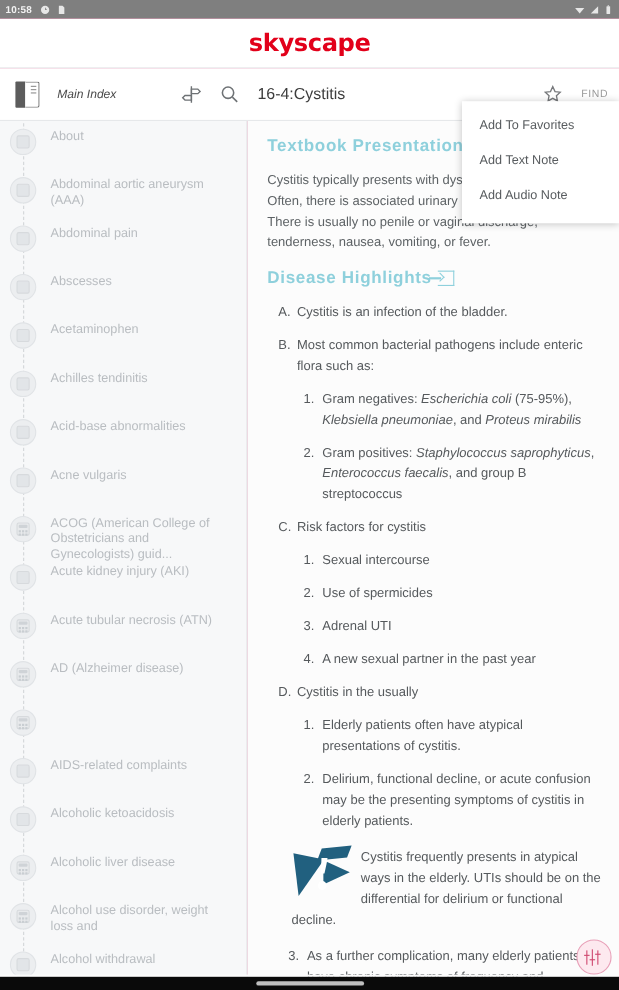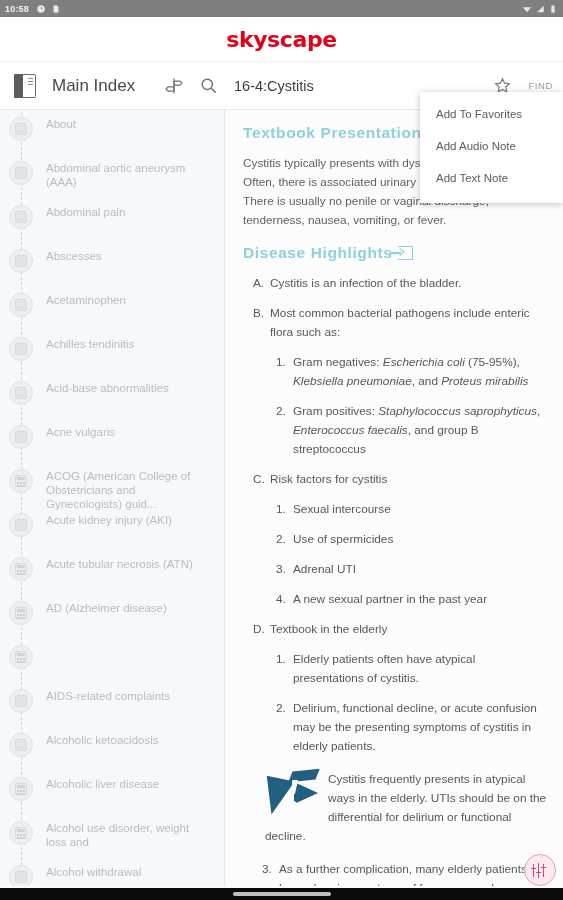--- a/index.html
+++ b/index.html
@@ -34,21 +34,21 @@
   }
 
   
   .toolbar { height: 48px; display:flex; align-items:center; background:#fff;
              border-bottom:1px solid #e6e8ea; position:relative; }
   .tb-left { width:225px; display:flex; align-items:center; height:100%; padding-left:8px; gap:0; }
   .tb-right { flex:1; display:flex; align-items:center; height:100%; padding-right:10px; }
 
   .icon-btn { display:flex; align-items:center; justify-content:center;
               width:34px; height:34px; flex:0 0 auto; }
-  .tb-title { font-size:17px; color:#4a4a4a; margin-left:10px; flex:1; }
+  .tb-title { font-size:11px; color:#4a4a4a; margin-left:10px; flex:1;font-style:italic; }
   .doc-title { font-size:14.5px; color:#3d3d3d; margin-left:9px; flex:1; }
   .find-lbl { font-size:9.5px; color:#9a9a9a; letter-spacing:.6px; margin-left:9px; }
 
   
   .book-ic { width:22px; height:24px; position:relative; }
   .book-ic .spine { position:absolute; left:0; top:0; width:9px; height:24px;
                     background:#5c5c5c; border-radius:1px 0 0 1px; }
   .book-ic .page  { position:absolute; left:9px; top:0; width:13px; height:24px;
                     background:#fff; border:1.4px solid #6b6b6b; border-left:none;
                     border-radius:0 2px 2px 0; }
@@ -445,21 +445,21 @@
               <span class="mk">3.</span>
               <span class="bd">Adrenal UTI</span>
             </li>
             <li>
               <span class="mk">4.</span>
               <span class="bd">A new sexual partner in the past year</span>
             </li>
           </ol>
           <li>
             <span class="mk">D.</span>
-            <span class="bd">Textbook in the elderly</span>
+            <span class="bd">Cystitis in the usually</span>
           </li>
           <ol class="lvl-1">
             <li>
               <span class="mk">1.</span>
               <span class="bd">Elderly patients often have atypical presentations of cystitis.</span>
             </li>
             <li>
               <span class="mk">2.</span>
               <span class="bd">Delirium, functional decline, or acute confusion may be the presenting symptoms of cystitis in elderly patients.</span>
             </li>
@@ -482,22 +482,22 @@
           <span class="mk">3.</span>
           <span class="bd">As a further complication, many elderly patients have chronic symptoms of frequency and</span>
         </li>
       </ol>
 
     </div>
   </div>
 
   <div class="dropdown">
     <div class="dd-item">Add To Favorites</div>
+    <div class="dd-item">Add Text Note</div>
     <div class="dd-item">Add Audio Note</div>
-    <div class="dd-item">Add Text Note</div>
   </div>
 
   <div class="fab">
     <span class="bars">
       <b></b>
         <b></b>
         <b></b>
         <i></i>
         <i></i>
         <i></i>

